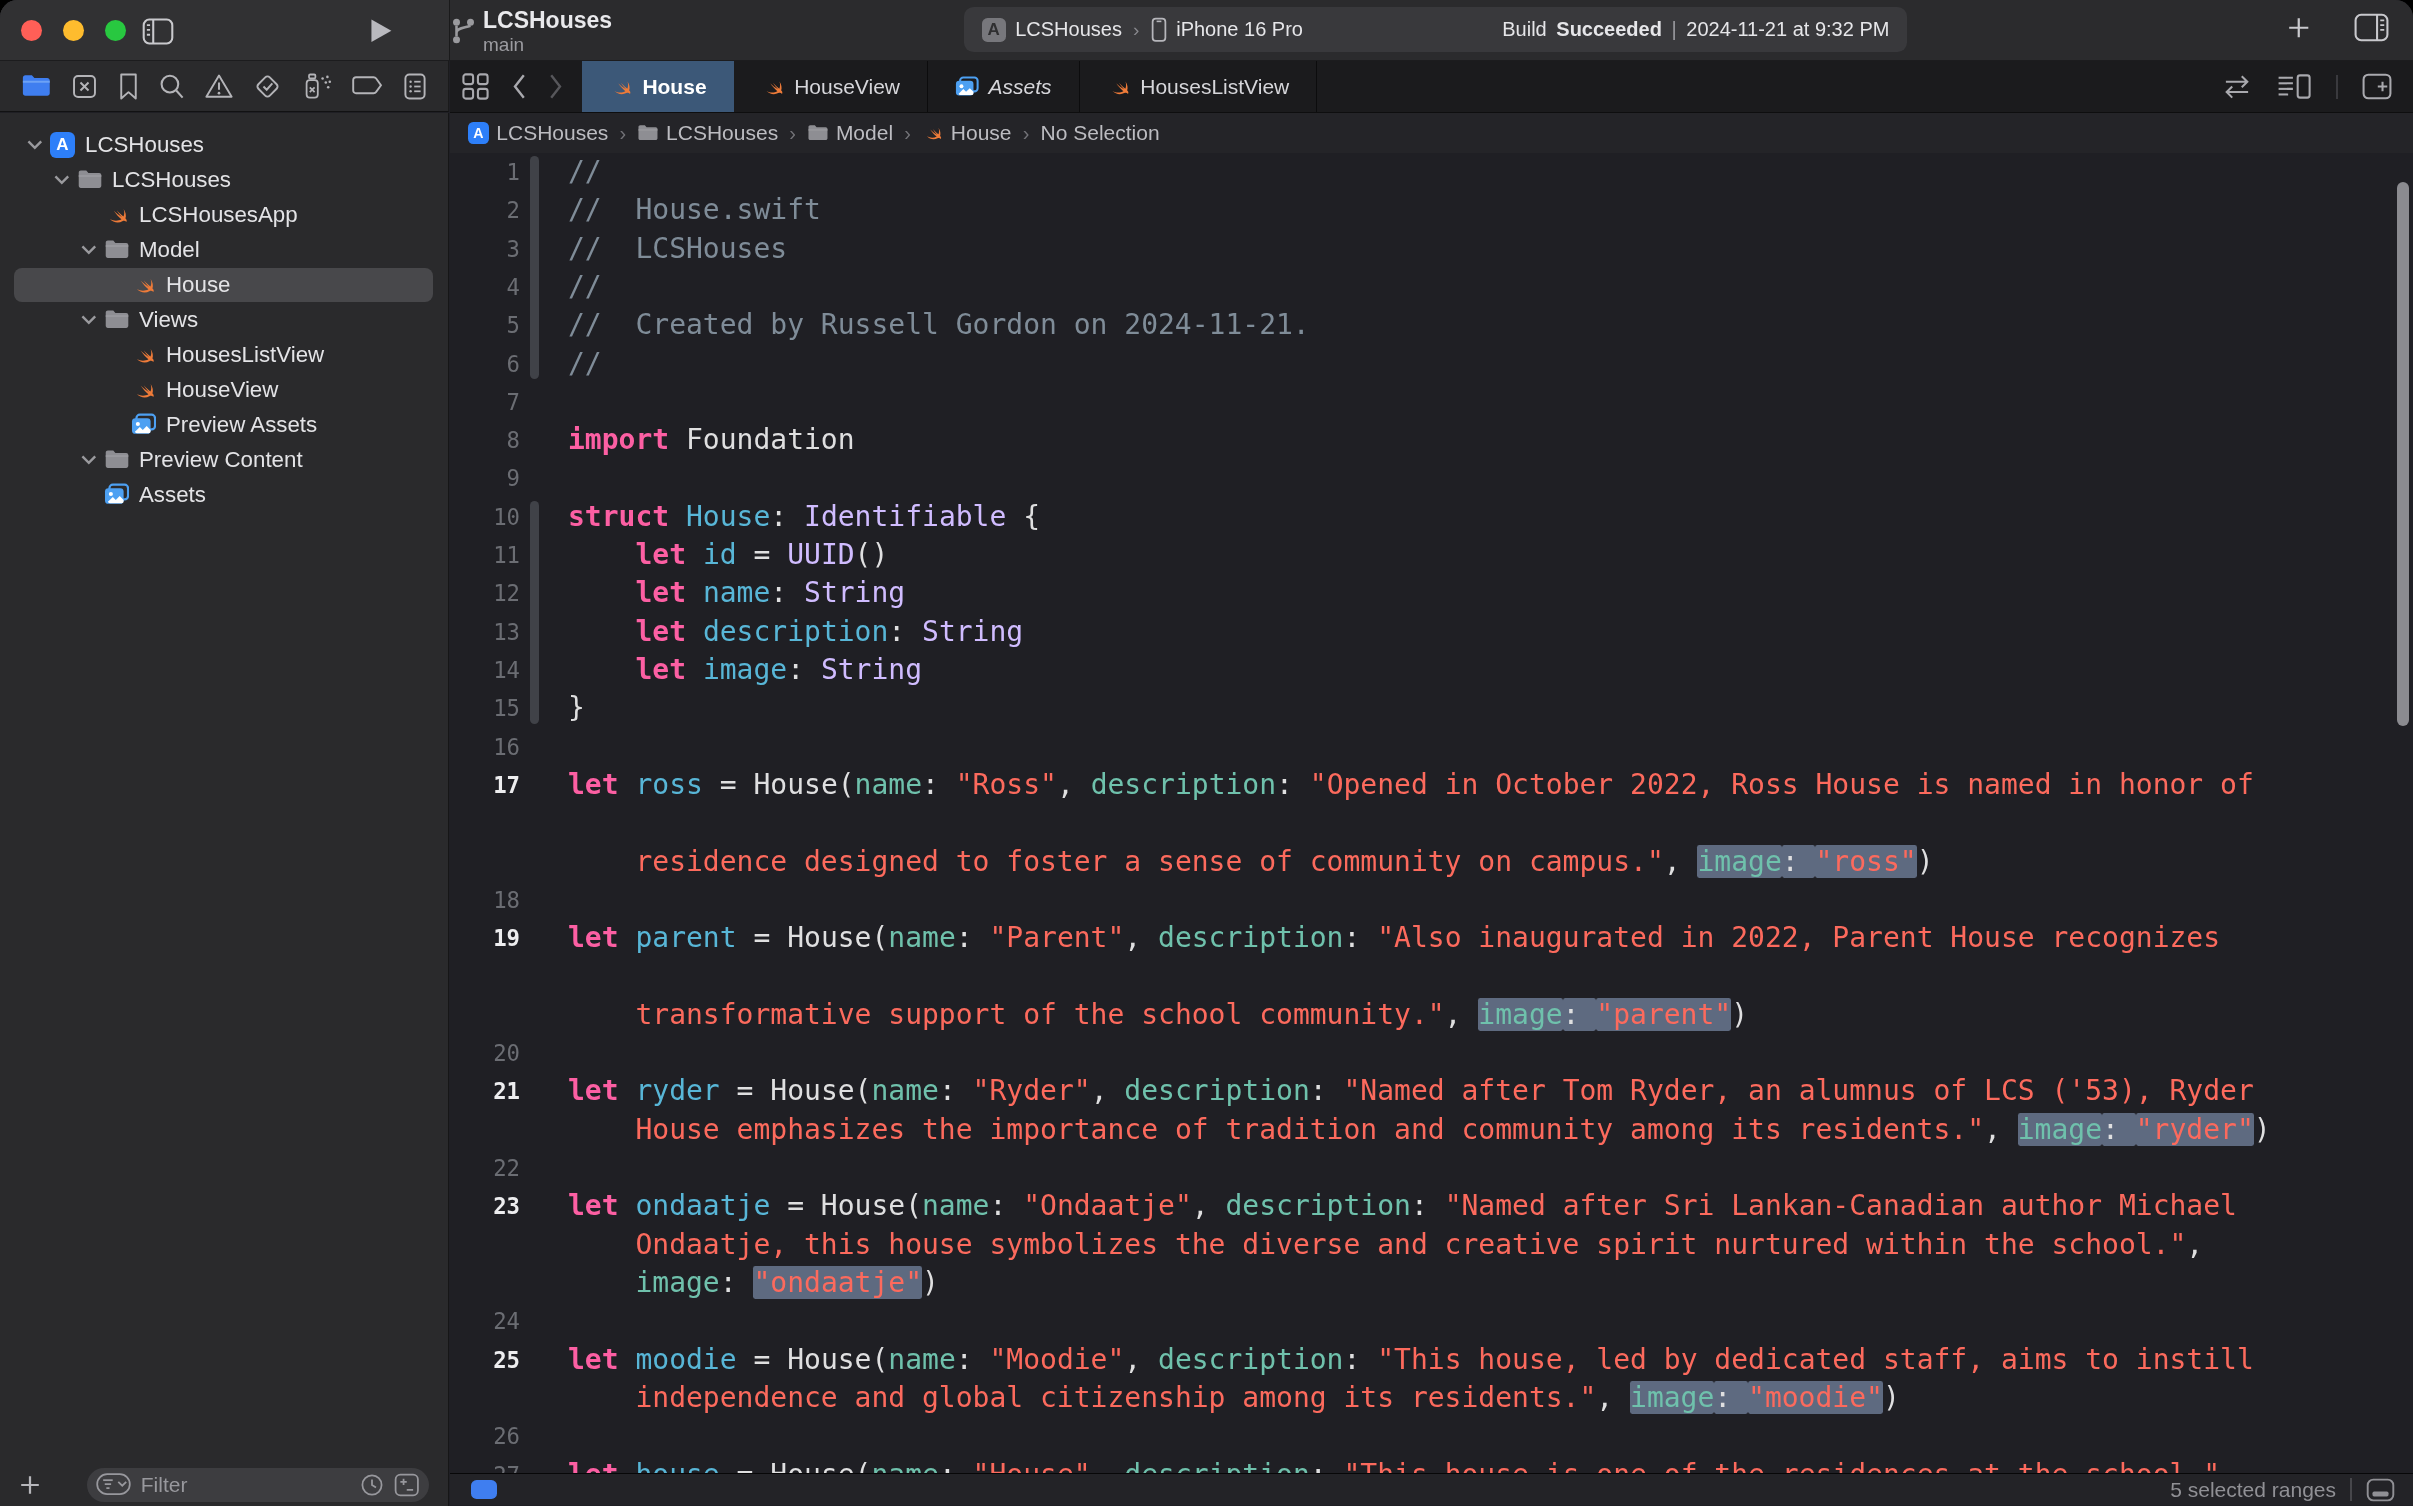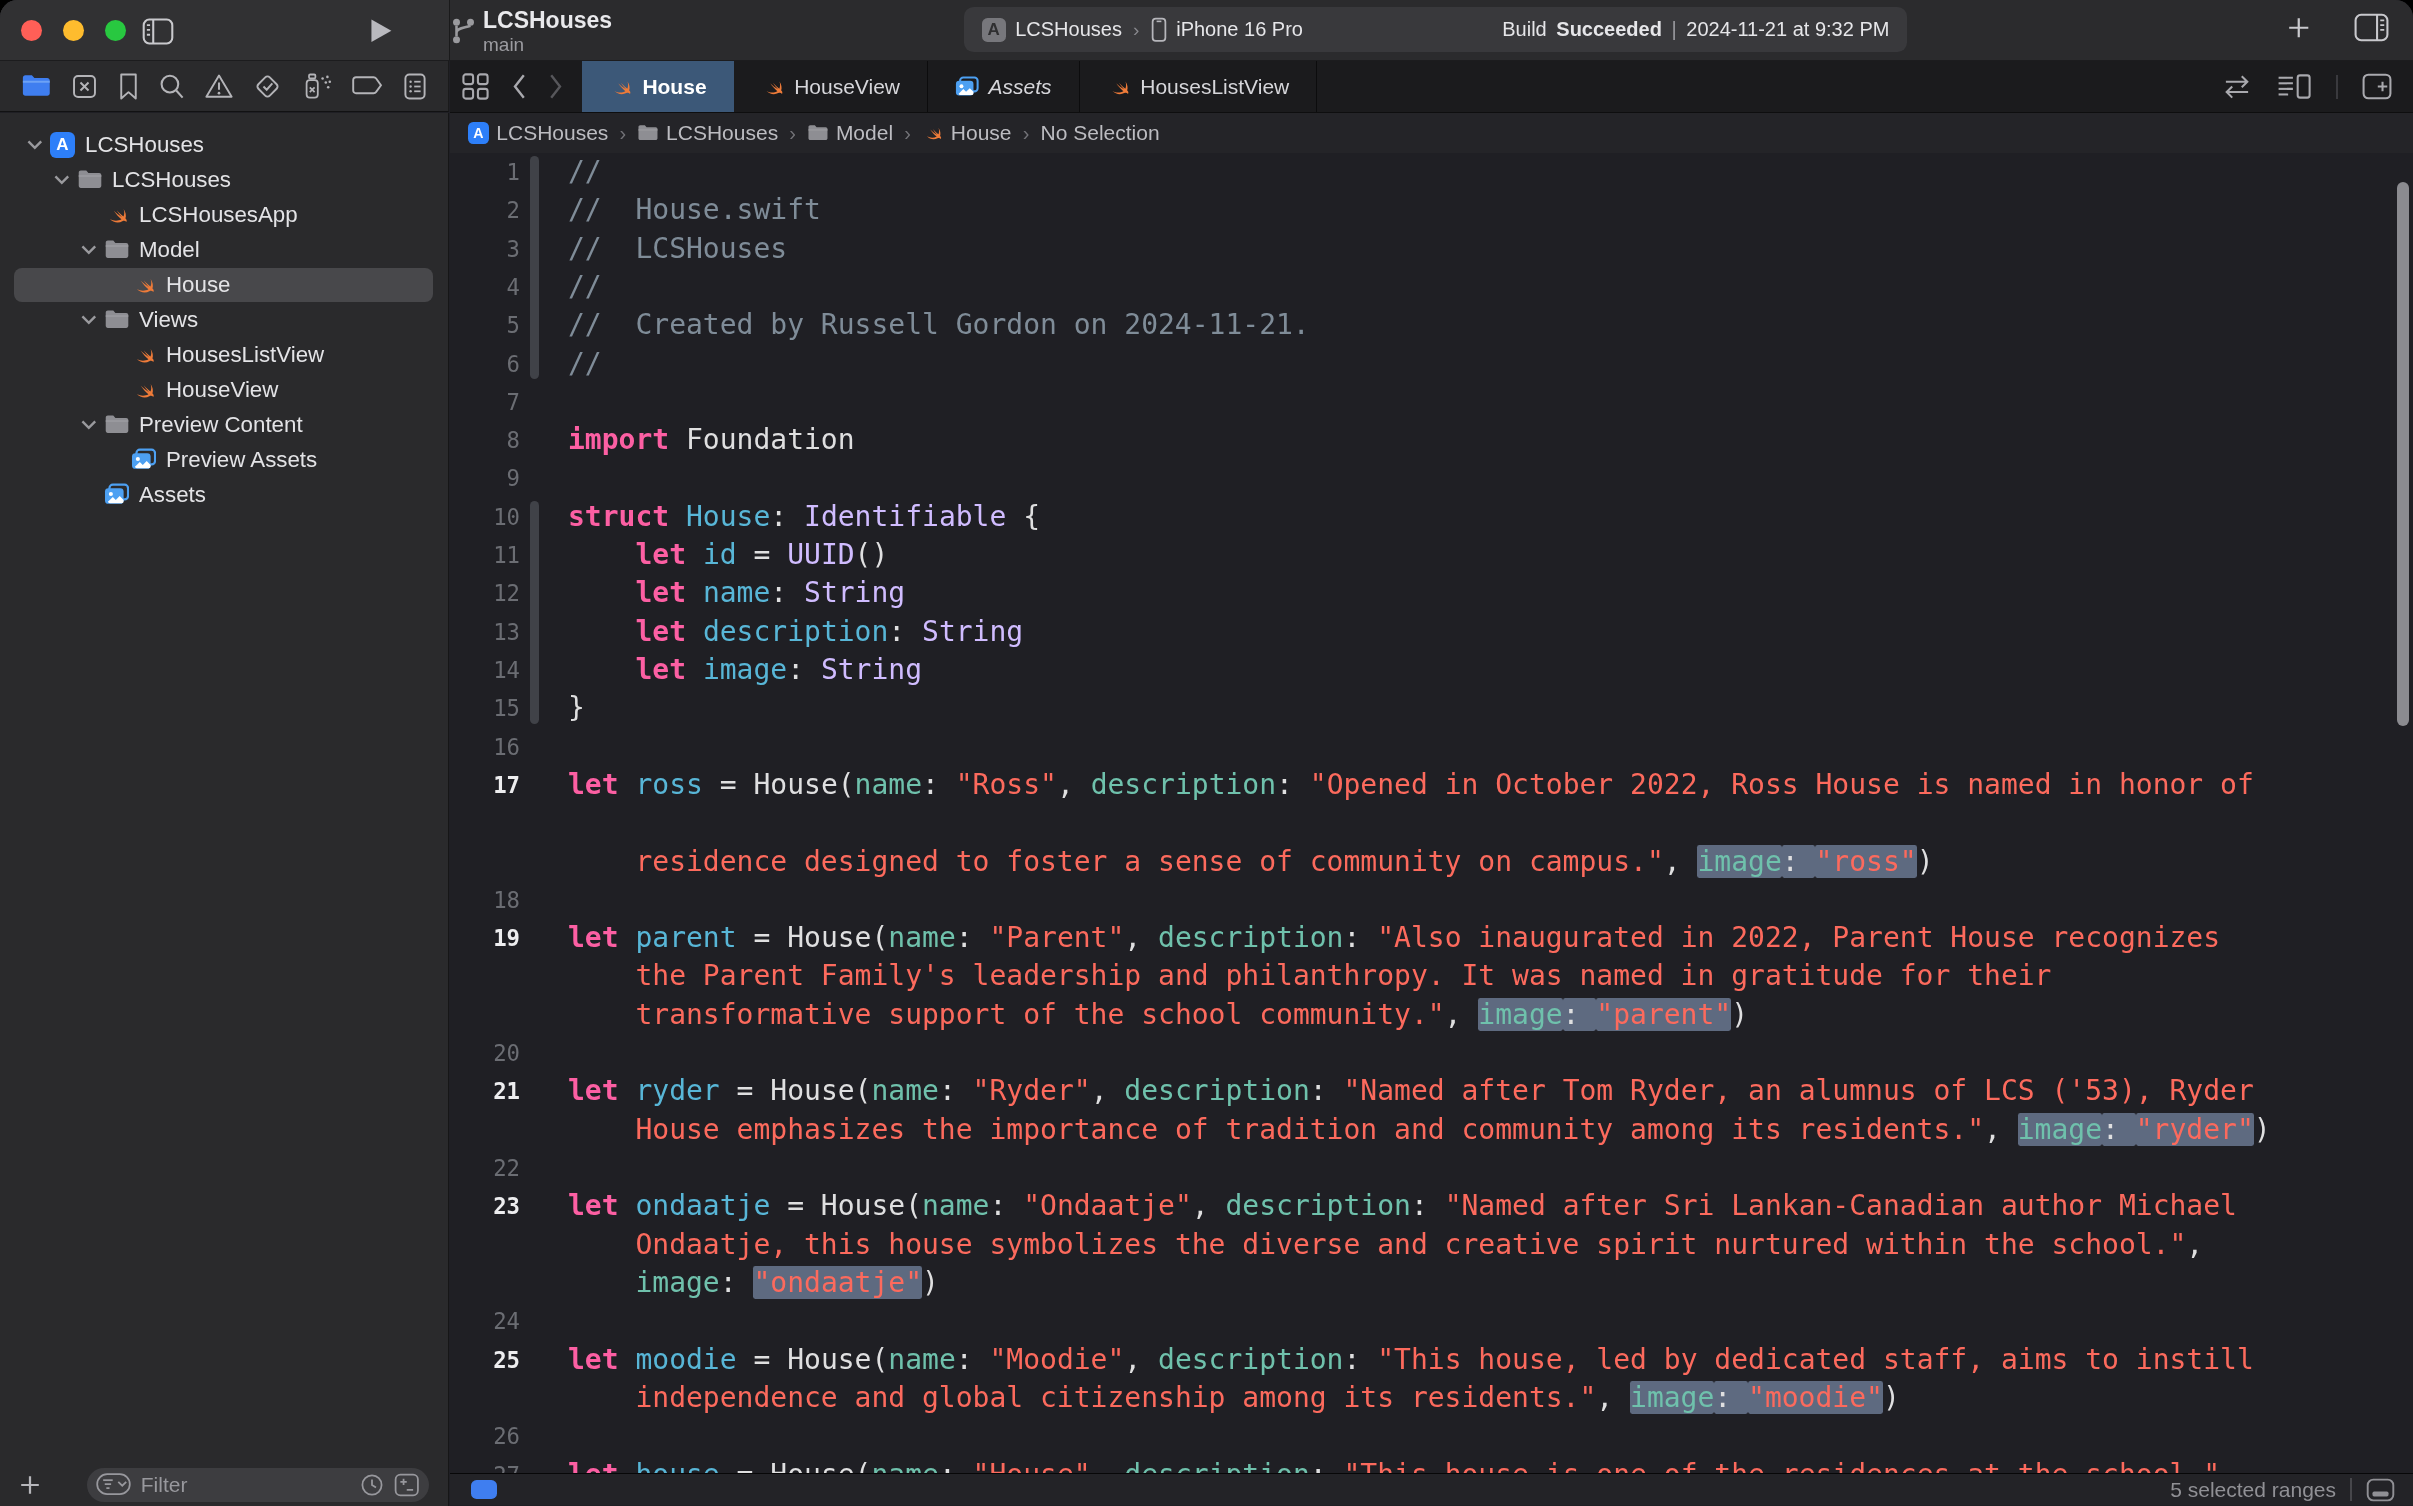--- a/index.html
+++ b/index.html
@@ -377,46 +377,46 @@
           <span style="width:102px"></span>
           <span class="chev-slot"></span>
           <span class="ticon">
             <svg width="25.5" height="25.5" viewBox="0 0 24 24">
               <path fill="#ee7b39" d="M20.2 15.6c.9-2.7.2-6.1-1.7-9 .9 2.8.7 5.4-.2 7.1-1.8-1.3-4.1-3.4-6.3-5.9 1.4 2.4 3.4 4.8 5 6.5-2.5-1.4-5.5-3.6-7.8-6 2 3 4.8 6 7.2 7.9-3 1.8-7.3 1.9-10.8-.2 2.8 3.2 7.9 4.2 11.7 2.1 1.3-.7 2.8-.4 3.7.8.7-1.1.4-2.5-.8-3.3z"></path>
             </svg>
           </span>
           <span>HouseView</span>
         </div>
         <div class="trow">
-          <span style="width:75px"></span>
-          <span class="chev-slot">
-            <svg width="17.6" height="11.2" viewBox="0 0 22 14">
-              <path d="M3 3 l8 8 8-8" fill="none" stroke="#9a9a9e" stroke-width="3"></path>
-            </svg>
-          </span>
-          <span class="ticon">
-            <svg width="25.5" height="21" viewBox="0 0 24 20">
-              <path fill="#8e8e93" d="M1.5 3.5c0-1.1.9-2 2-2h5.2l2 2.3h10.3c1.1 0 2 .9 2 2V16c0 1.1-.9 2-2 2h-17.5c-1.1 0-2-.9-2-2z"></path>
-              <path fill="#9d9da2" d="M1.5 6h21.5v1.4H1.5z"></path>
-            </svg>
-          </span>
-          <span>Preview Content</span>
-        </div>
-        <div class="trow">
           <span style="width:102px"></span>
           <span class="chev-slot"></span>
           <span class="ticon">
             <svg width="25.5" height="23" viewBox="0 0 26 23">
               <rect x="5.5" y="1.5" width="19" height="15" rx="3.5" fill="none" stroke="#4da0f2" stroke-width="2.2"></rect>
               <rect x="1" y="5" width="19" height="16" rx="3.5" fill="#4da0f2"></rect>
               <circle cx="7" cy="11" r="2.1" fill="#fff"></circle>
               <path d="M4 19 l5-5 3 3 4-4 4 4 v1.5 a2 2 0 0 1 -2 2 h-12 a2 2 0 0 1 -2-1.5z" fill="#fff"></path>
             </svg>
           </span>
           <span>Preview Assets</span>
+        </div>
+        <div class="trow">
+          <span style="width:75px"></span>
+          <span class="chev-slot">
+            <svg width="17.6" height="11.2" viewBox="0 0 22 14">
+              <path d="M3 3 l8 8 8-8" fill="none" stroke="#9a9a9e" stroke-width="3"></path>
+            </svg>
+          </span>
+          <span class="ticon">
+            <svg width="25.5" height="21" viewBox="0 0 24 20">
+              <path fill="#8e8e93" d="M1.5 3.5c0-1.1.9-2 2-2h5.2l2 2.3h10.3c1.1 0 2 .9 2 2V16c0 1.1-.9 2-2 2h-17.5c-1.1 0-2-.9-2-2z"></path>
+              <path fill="#9d9da2" d="M1.5 6h21.5v1.4H1.5z"></path>
+            </svg>
+          </span>
+          <span>Preview Content</span>
         </div>
         <div class="trow">
           <span style="width:75px"></span>
           <span class="chev-slot"></span>
           <span class="ticon">
             <svg width="25.5" height="23" viewBox="0 0 26 23">
               <rect x="5.5" y="1.5" width="19" height="15" rx="3.5" fill="none" stroke="#4da0f2" stroke-width="2.2"></rect>
               <rect x="1" y="5" width="19" height="16" rx="3.5" fill="#4da0f2"></rect>
               <circle cx="7" cy="11" r="2.1" fill="#fff"></circle>
               <path d="M4 19 l5-5 3 3 4-4 4 4 v1.5 a2 2 0 0 1 -2 2 h-12 a2 2 0 0 1 -2-1.5z" fill="#fff"></path>
@@ -567,21 +567,21 @@
           <div class="crow" style="top: 728px;">
             <span class="g">18</span>
             <span class="ct"></span>
           </div>
           <div class="crow" style="top: 766px;">
             <span class="g on">19</span>
             <span class="ct"><span class="tk-k">let</span><span class="tk-p"> </span><span class="tk-d">parent</span><span class="tk-p"> = House(</span><span class="tk-a">name</span><span class="tk-p">: </span><span class="tk-s">"Parent"</span><span class="tk-p">, </span><span class="tk-a">description</span><span class="tk-p">: </span><span class="tk-s">"Also inaugurated in 2022, Parent House recognizes</span></span>
           </div>
           <div class="crow" style="top: 804px;">
             <span class="g"></span>
-            <span class="ct"><span class="tk-p">    </span><span class="tk-s">the Parent Family's leadership and philanthropy. It was named in gratitude for their</span></span>
+            <span class="ct"><span class="tk-p">    </span></span>
           </div>
           <div class="crow" style="top: 843px;">
             <span class="g"></span>
             <span class="ct"><span class="tk-p">    </span><span class="tk-s">transformative support of the school community."</span><span class="tk-p">, </span><span class="tk-a hl">image</span><span class="tk-p hl">: </span><span class="tk-s hl">"parent"</span><span class="tk-p">)</span></span>
           </div>
           <div class="crow" style="top: 881px;">
             <span class="g">20</span>
             <span class="ct"></span>
           </div>
           <div class="crow" style="top: 919px;">

